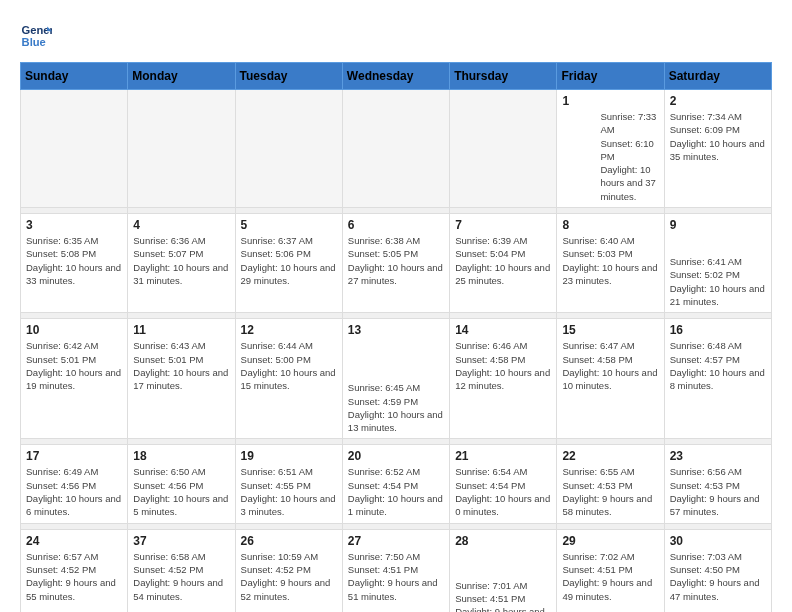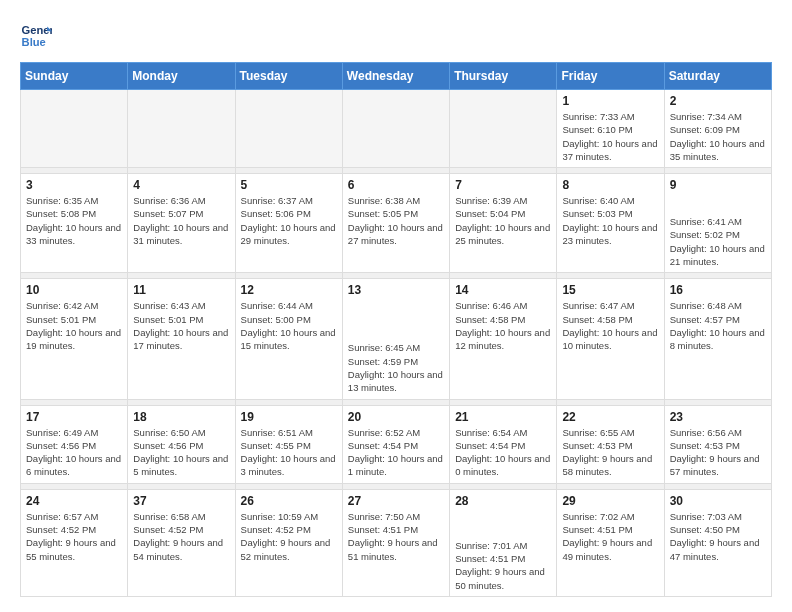--- a/index.html
+++ b/index.html
@@ -45,21 +45,21 @@
       font-size: 15px;
       color: #444;
     }
     .calendar {
       width: 100%;
       border-collapse: collapse;
       border: 1px solid #ccc;
     }
     .calendar th {
       background: #3a7bc8;
-      color: #ffffff;
+      color: #000000;
       font-size: 12px;
       font-weight: bold;
       padding: 6px 4px;
       text-align: left;
       border: 1px solid #5a9be0;
     }
     .calendar td {
       width: 14.28%;
       vertical-align: top;
       padding: 4px 5px;
@@ -126,21 +126,21 @@
   </thead>
   <tbody id="calendar-body">
   <tr>
         <td class="empty"></td>
         <td class="empty"></td>
         <td class="empty"></td>
         <td class="empty"></td>
         <td class="empty"></td>
         <td>
           <span class="day-num">1</span>
-          <div class="day-info" style="white-space: pre-line;">Sunrise: 7:33 AM
+          <div class="day-info" style="white-space: pre-line; margin-left: 38px;">Sunrise: 7:33 AM
 Sunset: 6:10 PM
 Daylight: 10 hours and 37 minutes.</div>
         </td>
         <td>
           <span class="day-num">2</span>
           <div class="day-info" style="white-space: pre-line;">Sunrise: 7:34 AM
 Sunset: 6:09 PM
 Daylight: 10 hours and 35 minutes.</div>
         </td>
       </tr>

